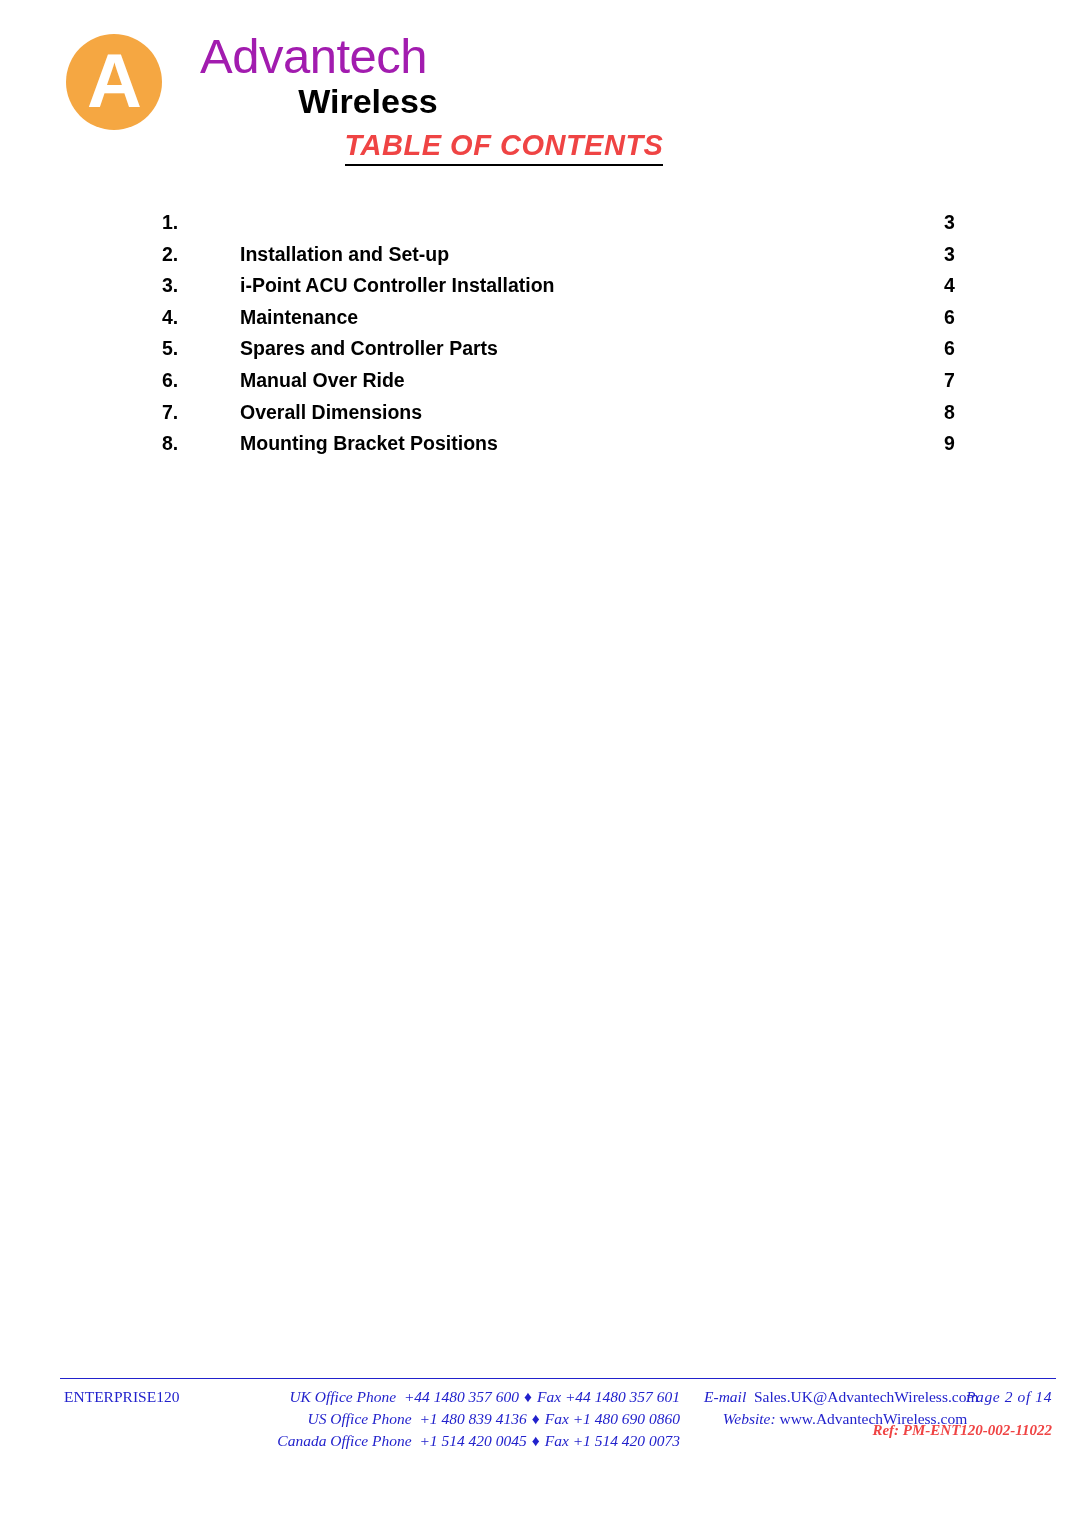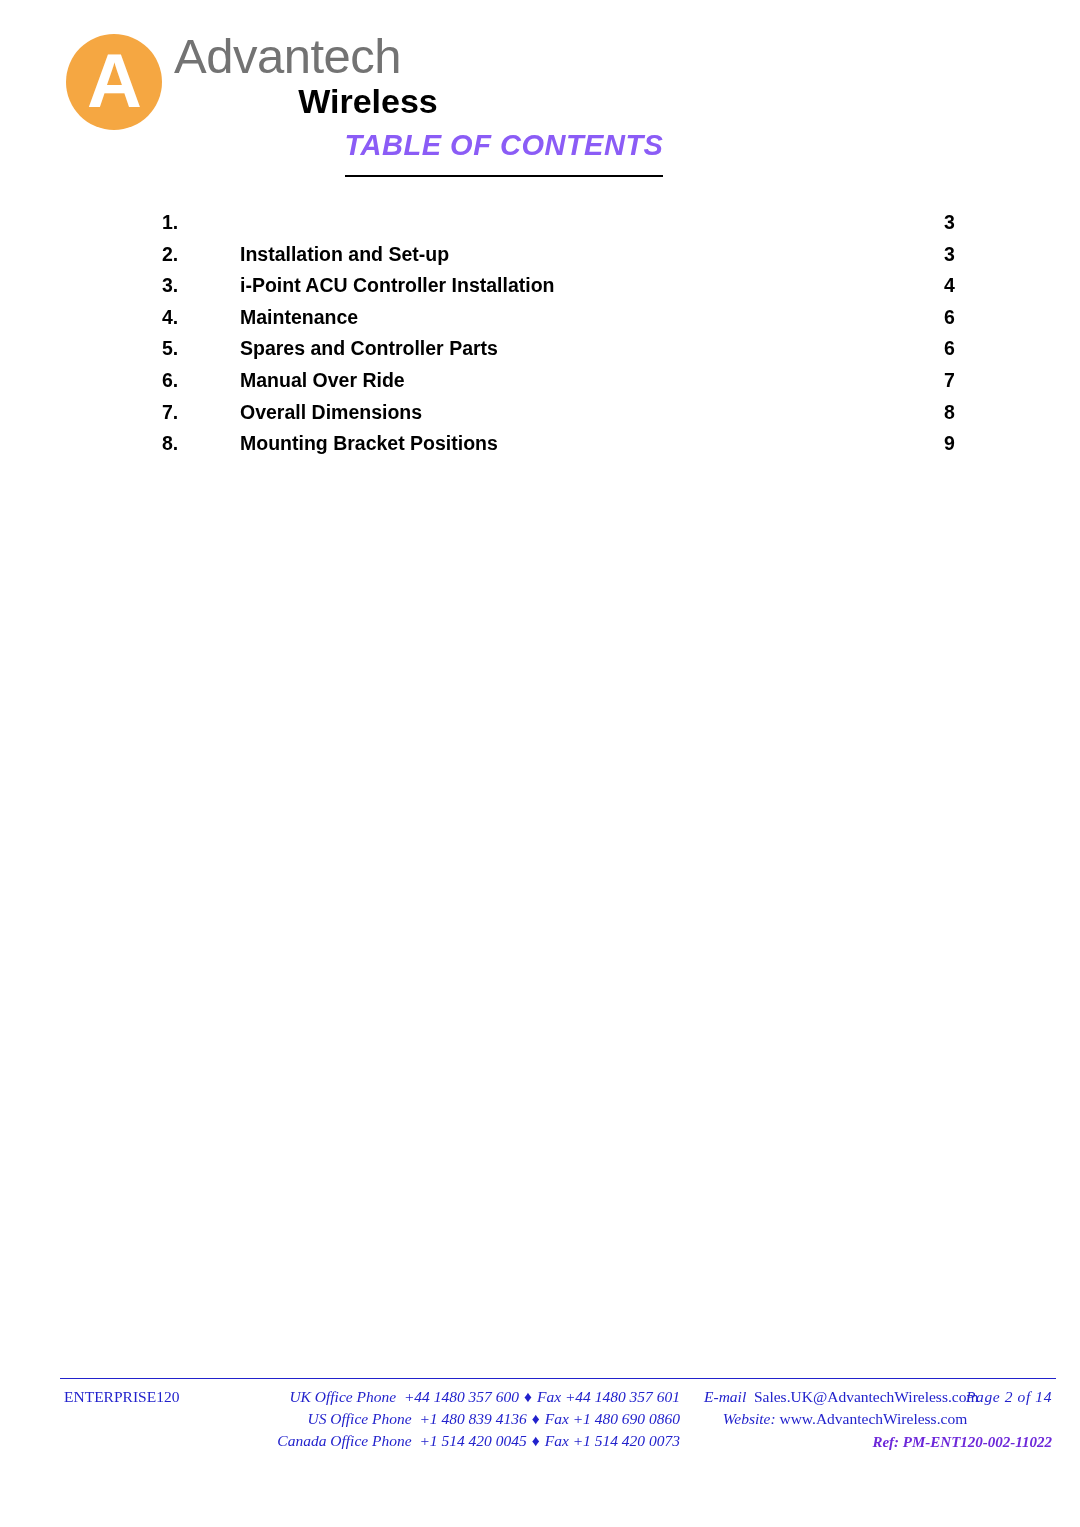--- a/index.html
+++ b/index.html
@@ -54,23 +54,24 @@
     position: absolute;
     left: 108px;
     top: 0px;
     width: 320px;
   }
   #logo-name {
     font-family: "Liberation Sans", sans-serif;
     font-weight: 400;
     font-size: 49px;
     line-height: 52px;
-    color: #737373;
+    color: #a21caf;
     letter-spacing: -0.5px;
     white-space: nowrap;
+    margin-left: 26px;
   }
   #logo-sub {
     font-family: "Liberation Sans", sans-serif;
     font-weight: bold;
     font-size: 34px;
     line-height: 38px;
     color: #000000;
     letter-spacing: 0px;
     text-align: center;
     padding-left: 68px;
@@ -85,24 +86,24 @@
     width: 1080px;
     text-align: center;
   }
   #doc-title .inner {
     display: inline-block;
     font-family: "Liberation Sans", sans-serif;
     font-weight: bold;
     font-style: italic;
     font-size: 29px;
     line-height: 34px;
-    color: #8b5cf6;
+    color: #ef4444;
     letter-spacing: 0.5px;
     border-bottom: 2.5px solid #000000;
-    padding-bottom: 13px;
+    padding-bottom: 2px;
     transform: translateX(-36px);
   }
 
   
   #toc {
     position: absolute;
     left: 160px;
     top: 207px;
     width: 800px;
   }
@@ -191,26 +192,26 @@
     position: absolute;
     right: 4px;
     top: 7px;
     font-style: italic;
     white-space: nowrap;
     letter-spacing: 0.6px;
   }
   #footer-ref {
     position: absolute;
     right: 4px;
-    top: 52px;
+    top: 40px;
     font-family: "Liberation Serif", serif;
     font-style: italic;
     font-weight: bold;
     font-size: 15px;
-    color: #6d28d9;
+    color: #ef4444;
     white-space: nowrap;
   }
 </style>
 </head>
 <body>
 
 <div id="logo-block">
   <div id="logo-mark">
     <span class="glyph">A</span>
   </div>

